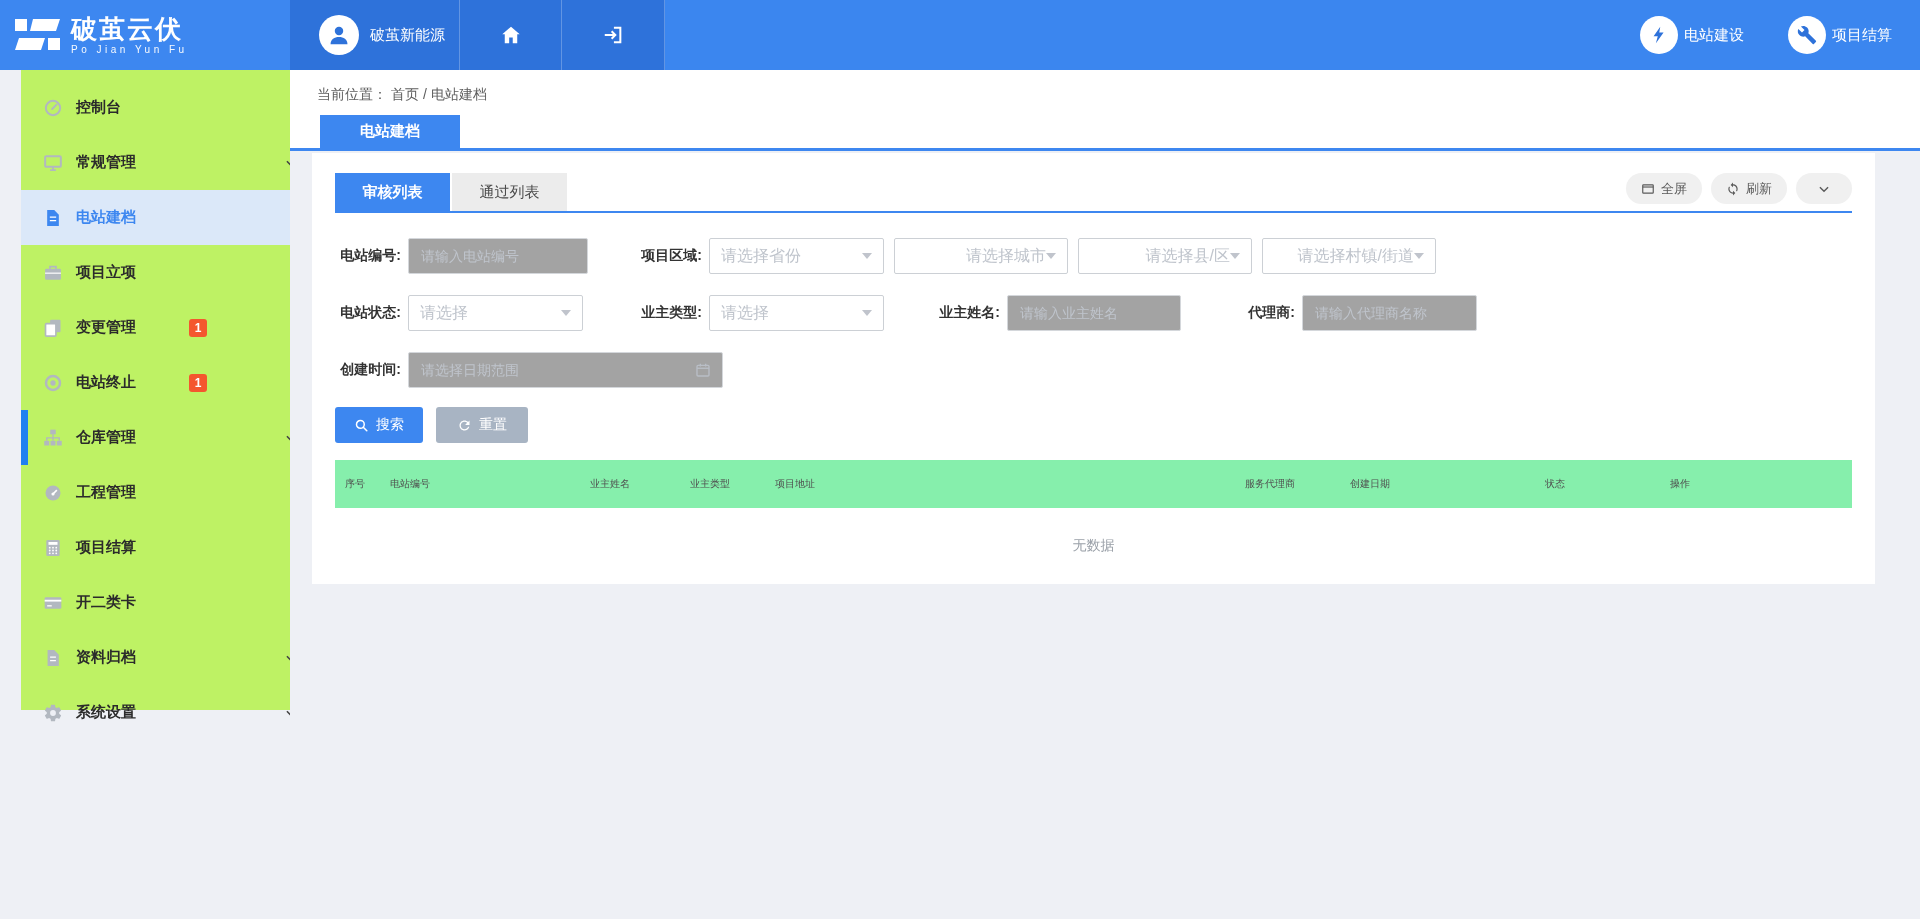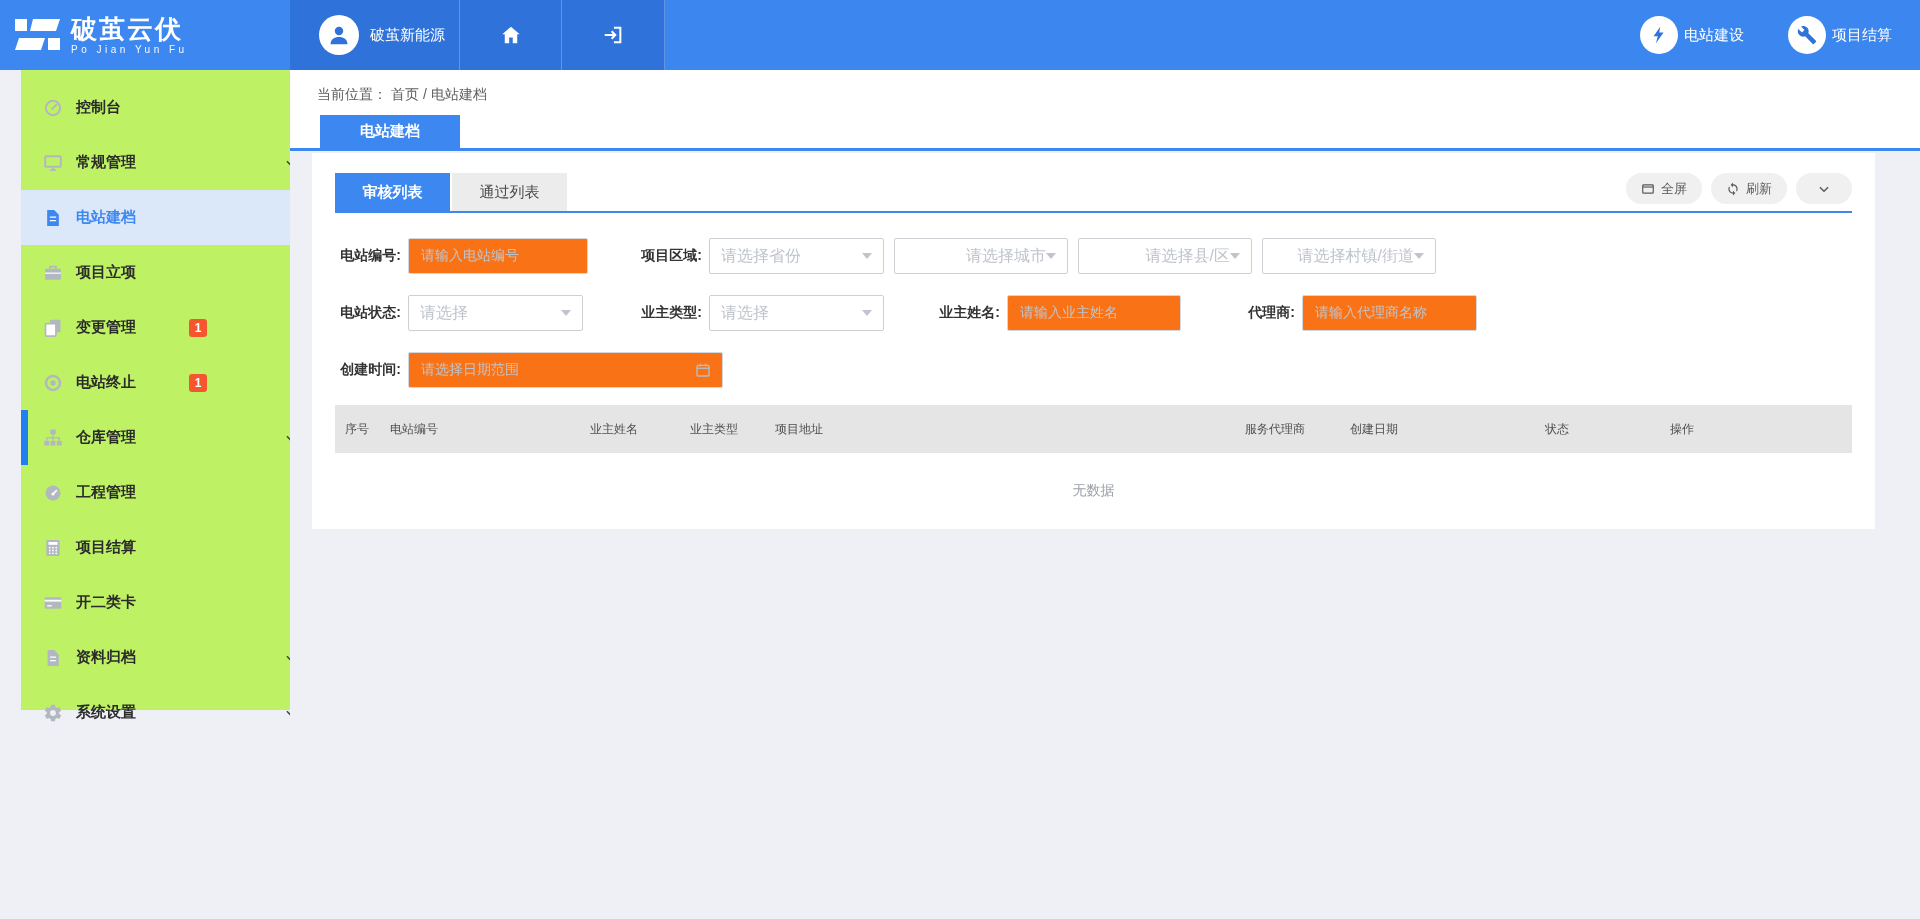--- a/index.html
+++ b/index.html
@@ -70,21 +70,21 @@
   .pill svg { width:14px; height:14px; display:block; }
   .pill.caret-only { padding:0 21px; }
 
   .frow { display:flex; align-items:center; height:36px; margin-top:21px; }
   .frow.first { margin-top:25px; }
   .fgroup { display:flex; align-items:center; }
   .flabel { font-size:14px; font-weight:600; color:#333; text-align:right; padding-right:7px; white-space:nowrap; }
   .lw { width:73px; } .lw-agent { width:59px; }
   .ml48 { margin-left:48px; } .ml53 { margin-left:53px; } .ml50 { margin-left:50px; } .ml62 { margin-left:62px; }
   .tin { height:36px; border:1px solid #d4d7db; border-radius:2px; padding:0 12px; font-size:14px;
-         color:#333; outline:none; background:#f97316; font-family:Liberation Mono, monospace; }
+         color:#333; outline:none; background:#a3a3a3; font-family:Liberation Sans, sans-serif; }
   .tin::placeholder { color:#bfc4cc; }
   .w180 { width:180px; } .w174 { width:174px; } .w175 { width:175px; }
   .sel { height:36px; border:1px solid #ccd0d5; border-radius:2px; background:#fff; padding:0 11px;
          display:flex; align-items:center; justify-content:space-between; cursor:pointer; }
   .sel .ph { font-size:16px; color:#bfc4cc; }
   .tri { width:0; height:0; border-left:5px solid transparent; border-right:5px solid transparent;
          border-top:6px solid #c0c4cc; }
   .msel { margin-left:10px;justify-content:flex-end; }
   .datebox { position:relative; display:flex; align-items:center; }
   .datebox .tin { width:315px; padding-right:38px; }
@@ -92,22 +92,22 @@
   .cal-ic svg { width:16px; height:16px; display:block; }
 
   .btnrow { display:flex; gap:13px; margin-top:19px; }
   .btn { height:36px; border:none; border-radius:3px; color:#fff; font-size:14px;
          display:flex; align-items:center; justify-content:center; gap:7px; cursor:pointer;
          font-family:"Liberation Sans", sans-serif; }
   .btn svg { width:15px; height:15px; display:block; }
   .btn.search { background:#3d87f0; width:88px; }
   .btn.reset  { background:#a8b4c3; width:92px; }
 
-  .thead { display:flex; align-items:center; height:48px; background:#e5e5e5; margin-top:17px;
-           font-size:12px; color:#4f4f4f; }
+  .thead { display:flex; align-items:center; height:48px; background:#86efac; margin-top:17px;
+           font-size:10px; color:#4f4f4f; }
   .thead span { padding-left:10px; white-space:nowrap; }
   .c0{width:45px;} .c1{width:200px;} .c2{width:100px;} .c3{width:85px;} .c4{width:470px;}
   .c5{width:105px;} .c6{width:195px;font-family:Liberation Serif, serif;} .c7{width:125px;} .c8{flex:1;}
   .tempty { height:76px; display:flex; align-items:center; justify-content:center;
             font-size:14px; color:#9aa0a8; }
 </style>
 </head>
 <body>
 
 <header class="app-header">
@@ -431,20 +431,35 @@
             <svg viewBox="0 0 24 24">
                 <rect x="3" y="5" width="18" height="16" rx="1.6" fill="none" stroke="currentColor" stroke-width="2"></rect>
                 <path d="M3 9.4h18" stroke="currentColor" stroke-width="2"></path>
                 <path d="M8 2.6v4M16 2.6v4" stroke="currentColor" stroke-width="2"></path>
               </svg>
           </span>
         </span>
       </div>
     </div>
 
+    <div class="btnrow">
+      <button class="btn search">
+        <svg viewBox="0 0 24 24">
+            <circle cx="10.2" cy="10.2" r="6.2" fill="none" stroke="#fff" stroke-width="2.4"></circle>
+            <path d="M14.8 14.8L20.5 20.5" stroke="#fff" stroke-width="2.4" stroke-linecap="round"></path>
+          </svg>
+        <span>搜索</span>
+      </button>
+      <button class="btn reset">
+        <svg viewBox="0 0 24 24">
+            <path d="M17.65 6.35C16.2 4.9 14.21 4 12 4c-4.42 0-7.99 3.58-7.99 8s3.57 8 7.99 8c3.73 0 6.84-2.55 7.73-6h-2.08c-.82 2.33-3.04 4-5.65 4-3.31 0-6-2.69-6-6s2.69-6 6-6c1.66 0 3.14.69 4.22 1.78L13 11h7V4l-2.35 2.35z" fill="#fff"></path>
+          </svg>
+        <span>重置</span>
+      </button>
+    </div>
 
     <div class="thead">
       <span class="c0">序号</span>
       <span class="c1">电站编号</span>
       <span class="c2">业主姓名</span>
       <span class="c3">业主类型</span>
       <span class="c4">项目地址</span>
       <span class="c5">服务代理商</span>
       <span class="c6">创建日期</span>
       <span class="c7">状态</span>

